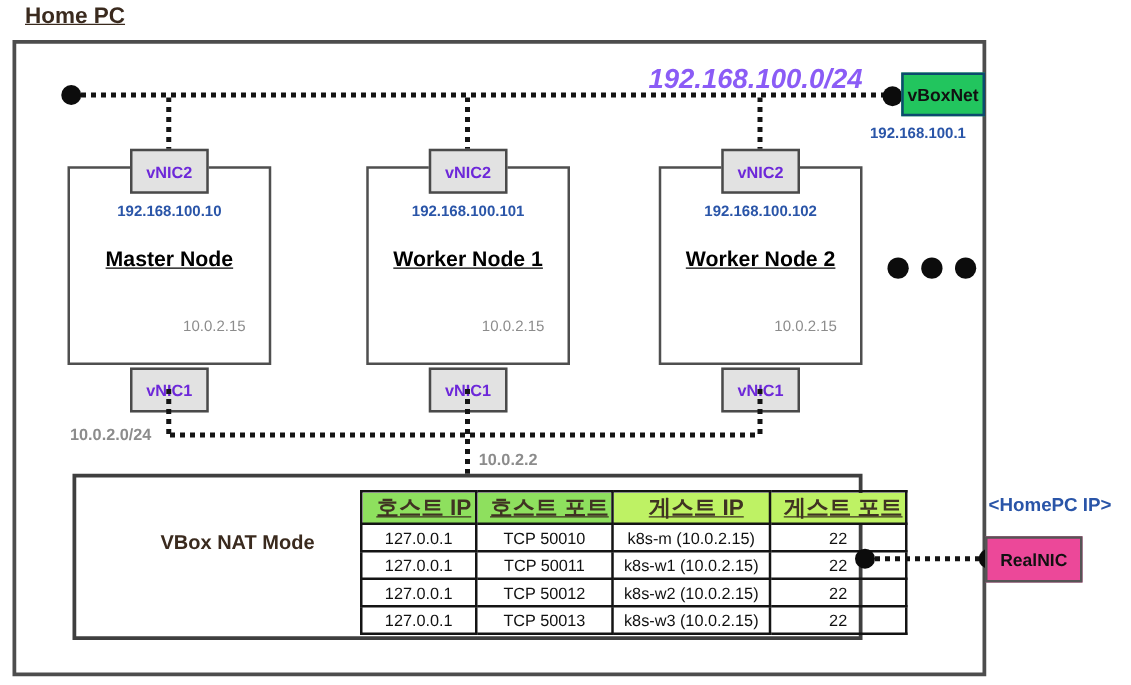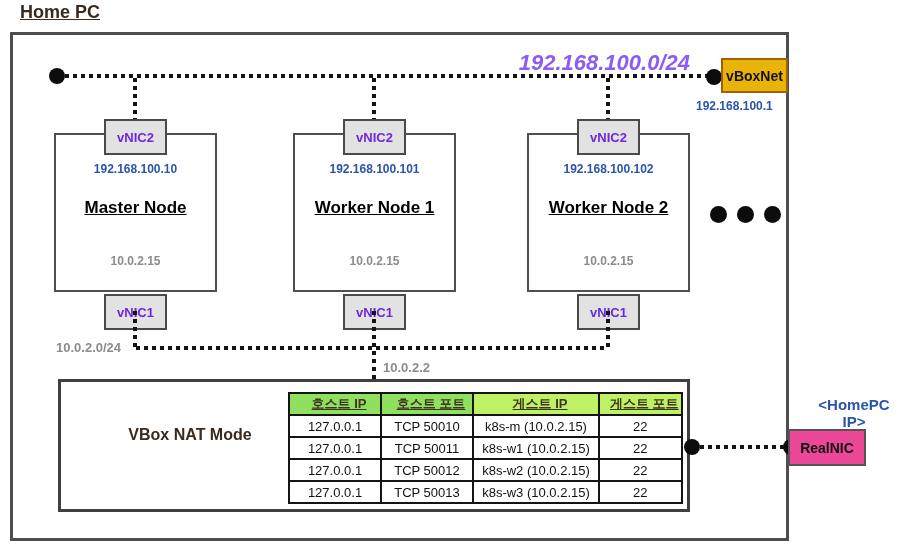--- a/index.html
+++ b/index.html
@@ -28,55 +28,55 @@
   .nicbox { position:absolute; left:50px; width:63px; height:36px; background:#e2e2e2;
             border:2px solid #4a4a4a; display:flex; align-items:center; justify-content:center;
             font-size:13px; font-weight:bold; color:#6d28d9; }
   .nic2 { top:9px; }
   .nic1 { top:164px;margin-top:20px; }
   .node .ip2 { position:absolute; top:52px; width:100%; text-align:center;
                font-size:12px; font-weight:bold; color:#2a55a8; }
   .node .name { position:absolute; top:88px; width:100%; text-align:center;
                 font-size:17px; font-weight:bold; text-decoration:underline; color:#000000; }
   .node .ip1 { position:absolute; top:144px; width:100%; text-align:center;
-               font-size:12px; font-weight:bold; color:#8c8c8c; }
+               font-size:12px; font-weight:normal; color:#8c8c8c;margin-left:36px; }
 
   .net-label-top { position:absolute; left:480px; top:50px; width:210px; text-align:right;
                    font-size:22px; font-weight:bold; color:#8b5cf6;font-style:italic; }
   .vboxnet { position:absolute; left:721px; top:58px; width:67px; height:35px;
-             background:#eab308; border:2px solid #a16207; display:flex; align-items:center;
+             background:#22c55e; border:2px solid #0c4a6e; display:flex; align-items:center;
              justify-content:center; font-size:14px; font-weight:bold; color:#111; }
   .vboxnet-ip { position:absolute; left:696px; top:99px; width:90px; text-align:left;
                 font-size:12px; font-weight:bold; color:#2a55a8; }
 
   .gray-label { position:absolute; font-size:13px; font-weight:bold; color:#8c8c8c; }
 
   .ellipsis { position:absolute; left:710px; top:206px; display:flex; gap:10px; }
   .ellipsis .edot { width:17px; height:17px; border-radius:50%; background:#0c0c0c; }
 
   
   .natbox { position:absolute; left:58px; top:379px; width:632px; height:133px;
             border:3px solid #3f3f3f; background:#ffffff; }
   .nat-title { position:absolute; left:70px; top:424px; width:240px; text-align:center;
                font-size:16px; font-weight:bold; color:#3a2a1e; line-height:1.32; }
 
   
   table.pf { position:absolute; left:288px; top:392px; border-collapse:collapse;
              table-layout:fixed; font-size:13px; color:#111; }
   table.pf td, table.pf th { border:2px solid #141414; height:22px; text-align:center;
                              padding:0 2px; overflow:hidden; white-space:nowrap; }
-  table.pf th { font-size:13px; font-weight:bold; text-decoration:underline; color:#3f3322;padding-left:10px; }
+  table.pf th { font-size:18px; font-weight:bold; text-decoration:underline; color:#3f3322;padding-left:10px; }
   th.hgreen  { background:#8ee05e; }
   th.horange { background:#bef264; }
 
   .realnic { position:absolute; left:788px; top:429px; width:78px; height:37px;
              background:#ec4899; border:2px solid #555555; display:flex; align-items:center;
              justify-content:center; font-size:14px; font-weight:bold; color:#111; }
   .homepc-ip { position:absolute; left:790px; top:396px; width:100px; text-align:center;
-               font-size:15px; font-weight:bold; color:#2a55a8;padding-left:28px; }
+               font-size:15px; font-weight:bold; color:#2a55a8; }
 </style>
 </head>
 <body>
 
 <div id="stage">
 
   <div class="page-title">Home PC</div>
   <div class="homepc-box"></div>
 
   <div class="hdot" style="left:57px; top:74px; width:657px;"></div>

